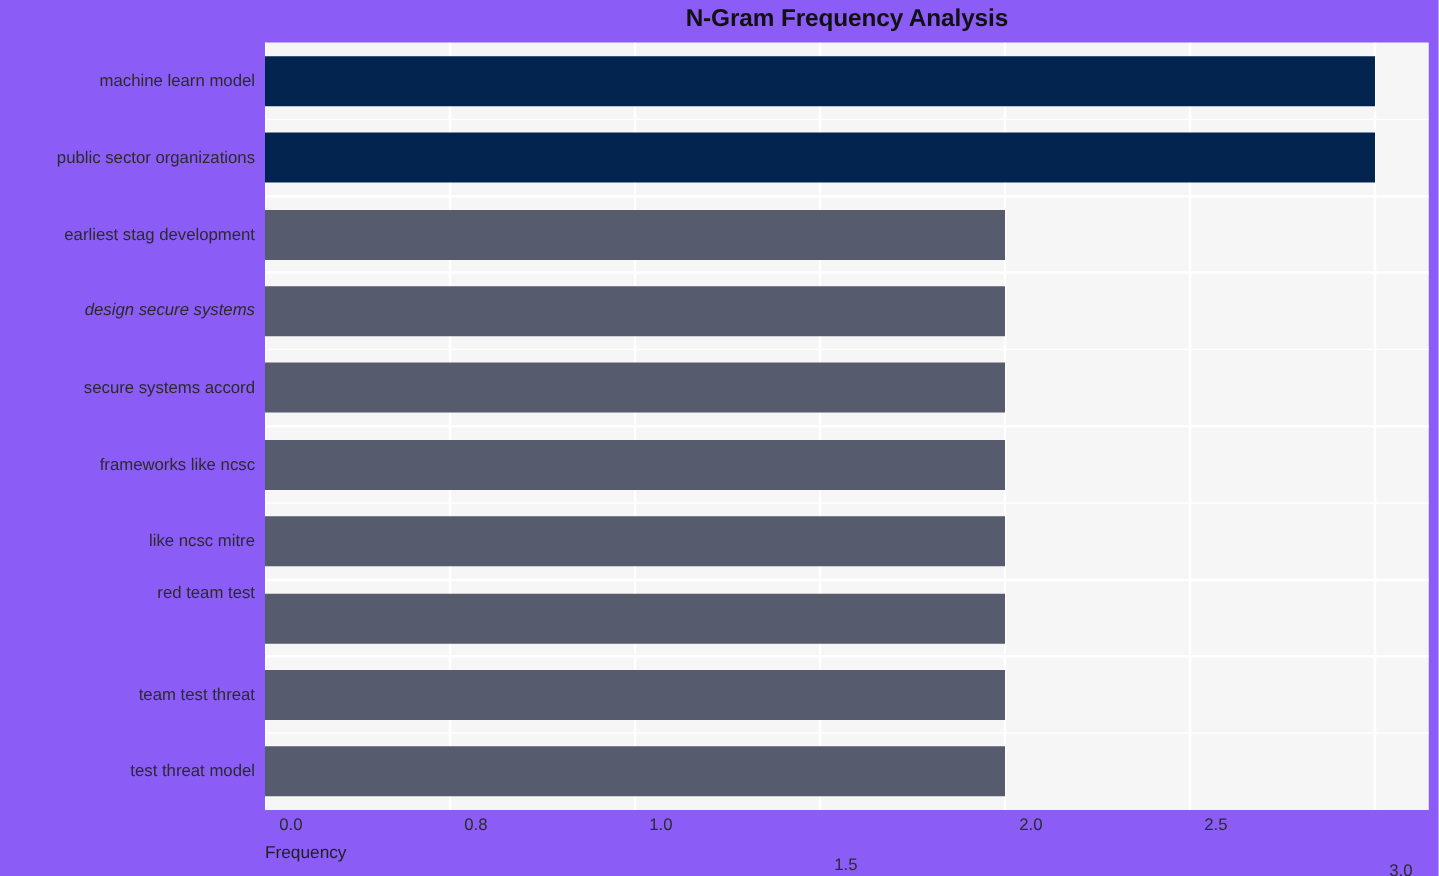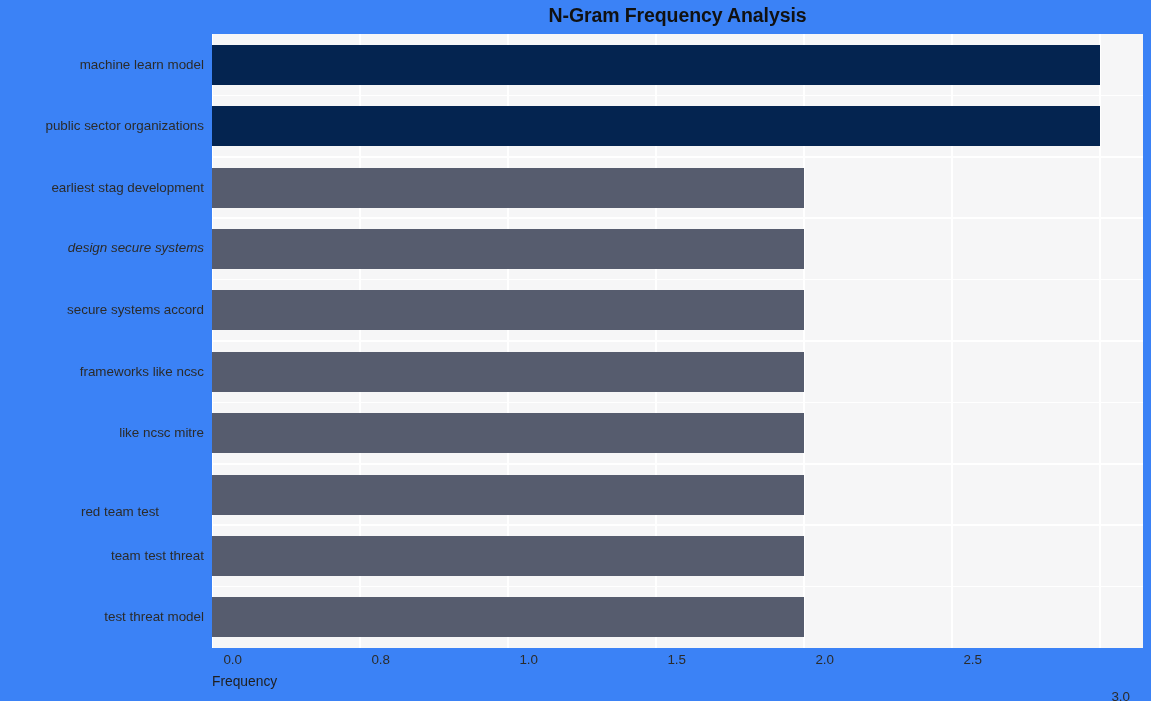--- a/index.html
+++ b/index.html
@@ -12,21 +12,21 @@
     height: 701px;
     font-family: "Liberation Sans", sans-serif;
     overflow: hidden;
     position: relative;
   }
   #figure {
     position: absolute;
     left: 0; top: 0;
     width: 1151px;
     height: 701px;
-    background: #3b82f6;
+    background: #8b5cf6;
   }
   #chart-title {
     position: absolute;
     left: 212px;
     top: 4px;
     width: 931px;
     text-align: center;
     font-size: 19.5px;
     font-weight: bold;
     color: #111111;
@@ -143,30 +143,30 @@
     </div>
 
   <div id="y-labels">
       <div class="y-label" style="top: 22.7px;">machine learn model</div>
       <div class="y-label" style="top: 84.1px;">public sector organizations</div>
       <div class="y-label" style="top: 145.5px;">earliest stag development</div>
       <div class="y-label" style="top: 206px; font-style: italic;">design secure systems</div>
       <div class="y-label" style="top: 268.3px;">secure systems accord</div>
       <div class="y-label" style="top: 329.7px;">frameworks like ncsc</div>
       <div class="y-label" style="top: 391.1px;">like ncsc mitre</div>
-      <div class="y-label" style="top: 470px; text-align: center;">red team test</div>
+      <div class="y-label" style="top: 432px;">red team test</div>
       <div class="y-label" style="top: 513.9px;">team test threat</div>
       <div class="y-label" style="top: 575.3px;">test threat model</div>
     </div>
 
   <div id="x-labels">
       <div class="x-label" style="left: 212px;">0.0</div>
       <div class="x-label" style="left: 360px;">0.8</div>
       <div class="x-label" style="left: 508px;">1.0</div>
-      <div class="x-label" style="left: 656px;">1.5</div>
+      <div class="x-label" style="left: 656px; margin-top: 32px;">1.5</div>
       <div class="x-label" style="left: 804px;">2.0</div>
       <div class="x-label" style="left: 952px;">2.5</div>
       <div class="x-label" style="left: 1100px; margin-top: 37px;">3.0</div>
     </div>
 
   <div id="x-axis-title">Frequency</div>
 
 </div>
 
 </body></html>

